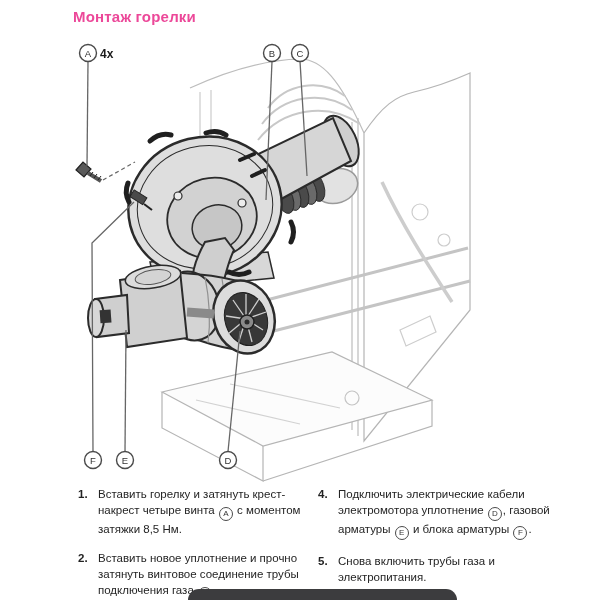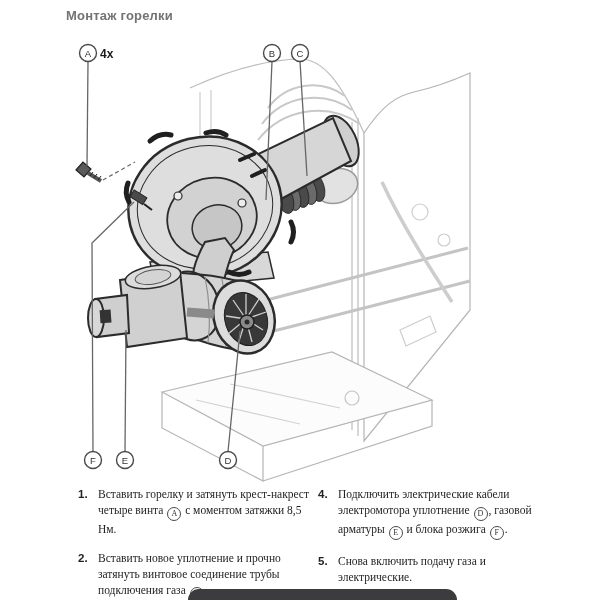--- a/index.html
+++ b/index.html
@@ -3,32 +3,32 @@
 <meta charset="utf-8">
 <style>
   html,body{margin:0;padding:0;}
   body{
     width:600px;height:600px;position:relative;overflow:hidden;
     background:#ffffff;
     font-family:"Liberation Sans","DejaVu Sans",sans-serif;
     color:#222;
   }
   .page-title{
-    position:absolute;left:66px;top:8px;
-    font-size:13px;font-weight:bold;color:#737373;letter-spacing:.2px;
+    position:absolute;left:73px;top:8px;
+    font-size:15px;font-weight:bold;color:#ec4899;letter-spacing:.2px;
   }
   .diagram{
     position:absolute;left:45px;top:35px;width:525px;height:450px;
   }
   .steps-col{position:absolute;top:486px;}
   .steps-col.left{left:78px;width:233px;}
   .steps-col.right{left:318px;width:242px;}
   .step{display:grid;grid-template-columns:20px 1fr;margin-bottom:13px;}
   .step .num{font-weight:bold;font-size:11.5px;line-height:16px;}
-  .step .txt{font-size:11.5px;line-height:16px;color:#242424;font-family:Liberation Serif, serif;}
+  .step .txt{font-size:11.5px;line-height:16px;color:#242424;}
   .ref{
     display:inline-flex;align-items:center;justify-content:center;
     width:12px;height:12px;border:1px solid #4a4a4a;border-radius:50%;
     font-size:8px;line-height:1;vertical-align:-2px;margin:0 1px;
     background:#fff;color:#333;
   }
   .overlay-bar{
     position:absolute;left:188px;top:589px;width:269px;height:13px;
     background:#3c3c3e;border-radius:11px 11px 0 0;
   }
@@ -216,21 +216,21 @@
   </div>
   <div class="step">
     <div class="num">2.</div>
     <div class="txt"><span>Вставить новое уплотнение и прочно затянуть винтовое соединение трубы подключения газа </span><span class="ref">B</span><span>.</span></div>
   </div>
 </div>
 
 <div class="steps-col right">
   <div class="step">
     <div class="num">4.</div>
-    <div class="txt"><span>Подключить электрические кабели электромотора уплотнение </span><span class="ref">D</span><span>, газовой арматуры </span><span class="ref">E</span><span> и блока розжига </span><span class="ref">F</span><span>.</span></div>
+    <div class="txt"><span>Подключить электрические кабели электромотора уплотнение </span><span class="ref">D</span><span>, газовой арматуры </span><span class="ref">E</span><span> и блока арматуры </span><span class="ref">F</span><span>.</span></div>
   </div>
   <div class="step">
     <div class="num">5.</div>
-    <div class="txt"><span>Снова включить подачу газа и электрические.</span></div>
+    <div class="txt"><span>Снова включить трубы газа и электропитания.</span></div>
   </div>
 </div>
 
 <div class="overlay-bar"></div>
 
 </body></html>

